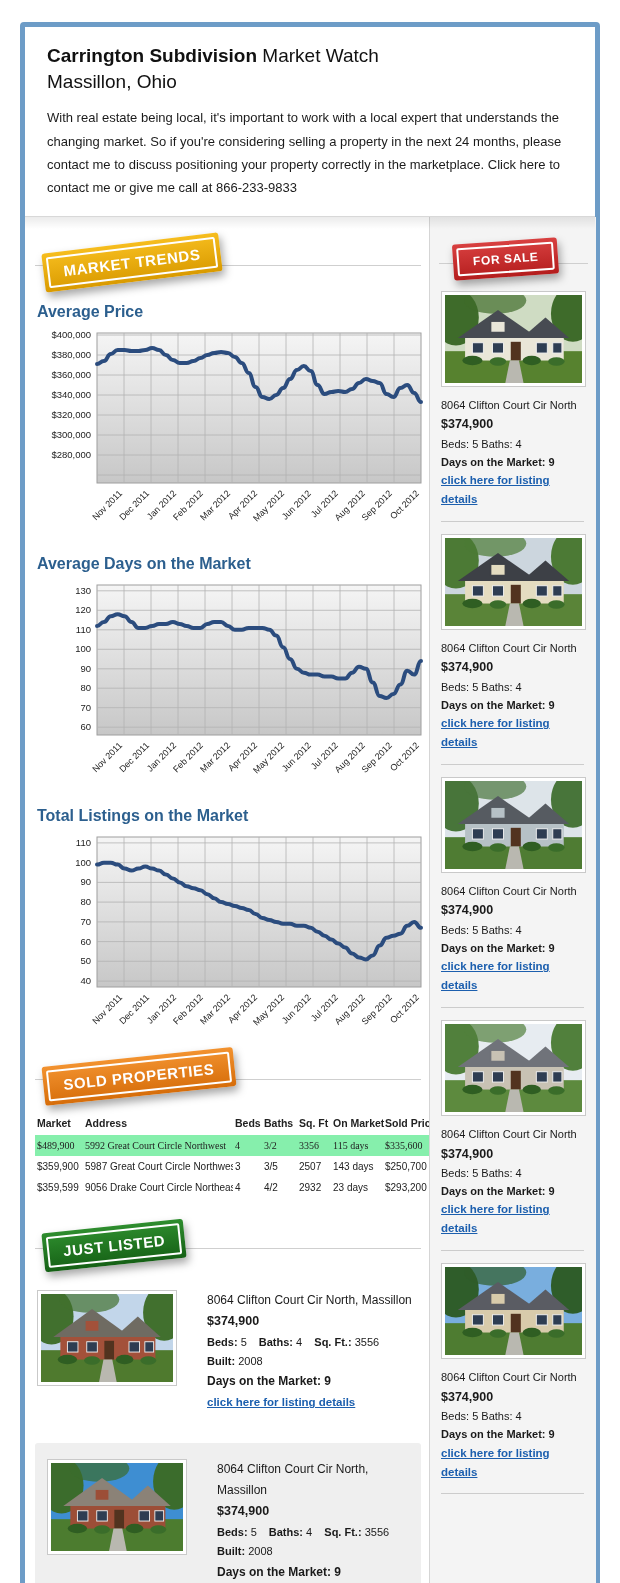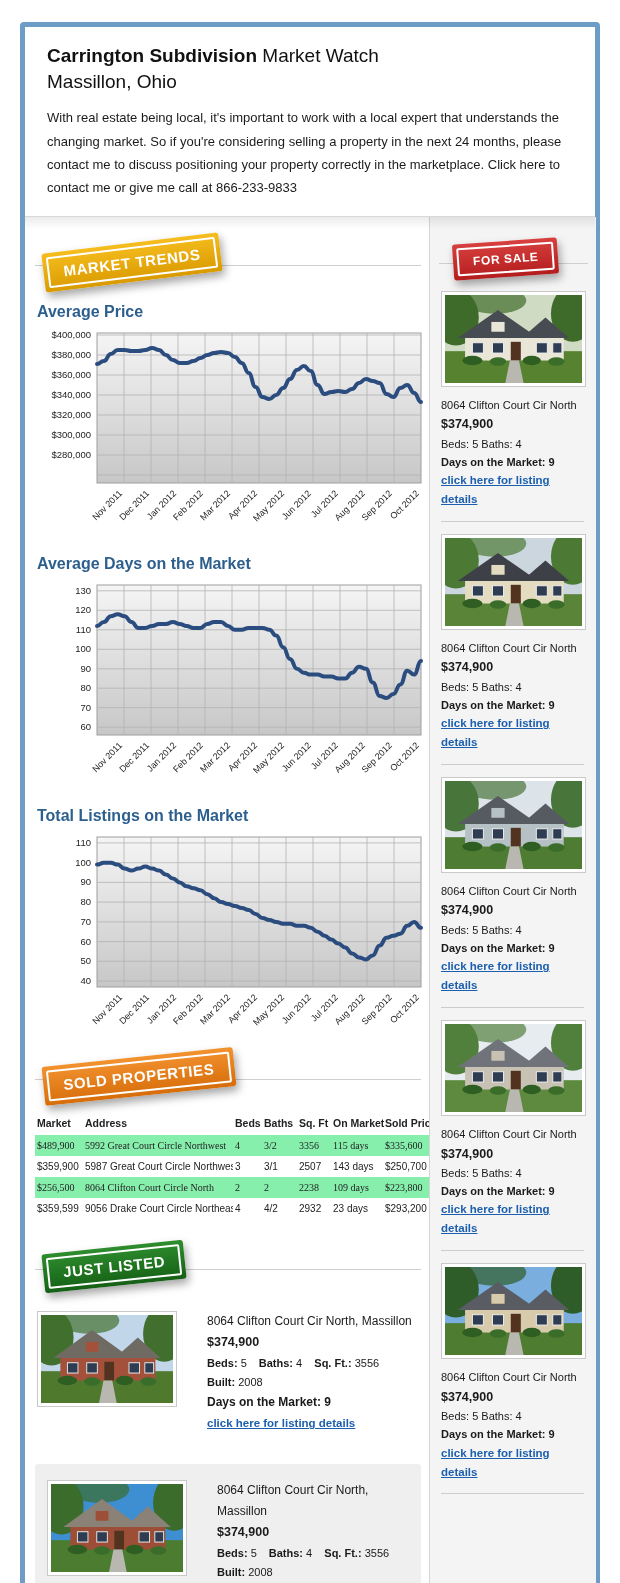--- a/index.html
+++ b/index.html
@@ -264,33 +264,24 @@
             <td>4</td>
             <td>3/2</td>
             <td>3356</td>
             <td>115 days</td>
             <td>$335,600</td>
           </tr>
           <tr>
             <td>$359,900</td>
             <td>5987 Great Court Circle Northwest</td>
             <td>3</td>
-            <td>3/1</td>
+            <td>3/5</td>
             <td>2507</td>
             <td>143 days</td>
             <td>$250,700</td>
-          </tr>
-          <tr class="odd">
-            <td>$256,500</td>
-            <td>8064 Clifton Court Circle North</td>
-            <td>2</td>
-            <td>2</td>
-            <td>2238</td>
-            <td>109 days</td>
-            <td>$223,800</td>
           </tr>
           <tr>
             <td>$359,599</td>
             <td>9056 Drake Court Circle Northeast</td>
             <td>4</td>
             <td>4/2</td>
             <td>2932</td>
             <td>23 days</td>
             <td>$293,200</td>
           </tr>

